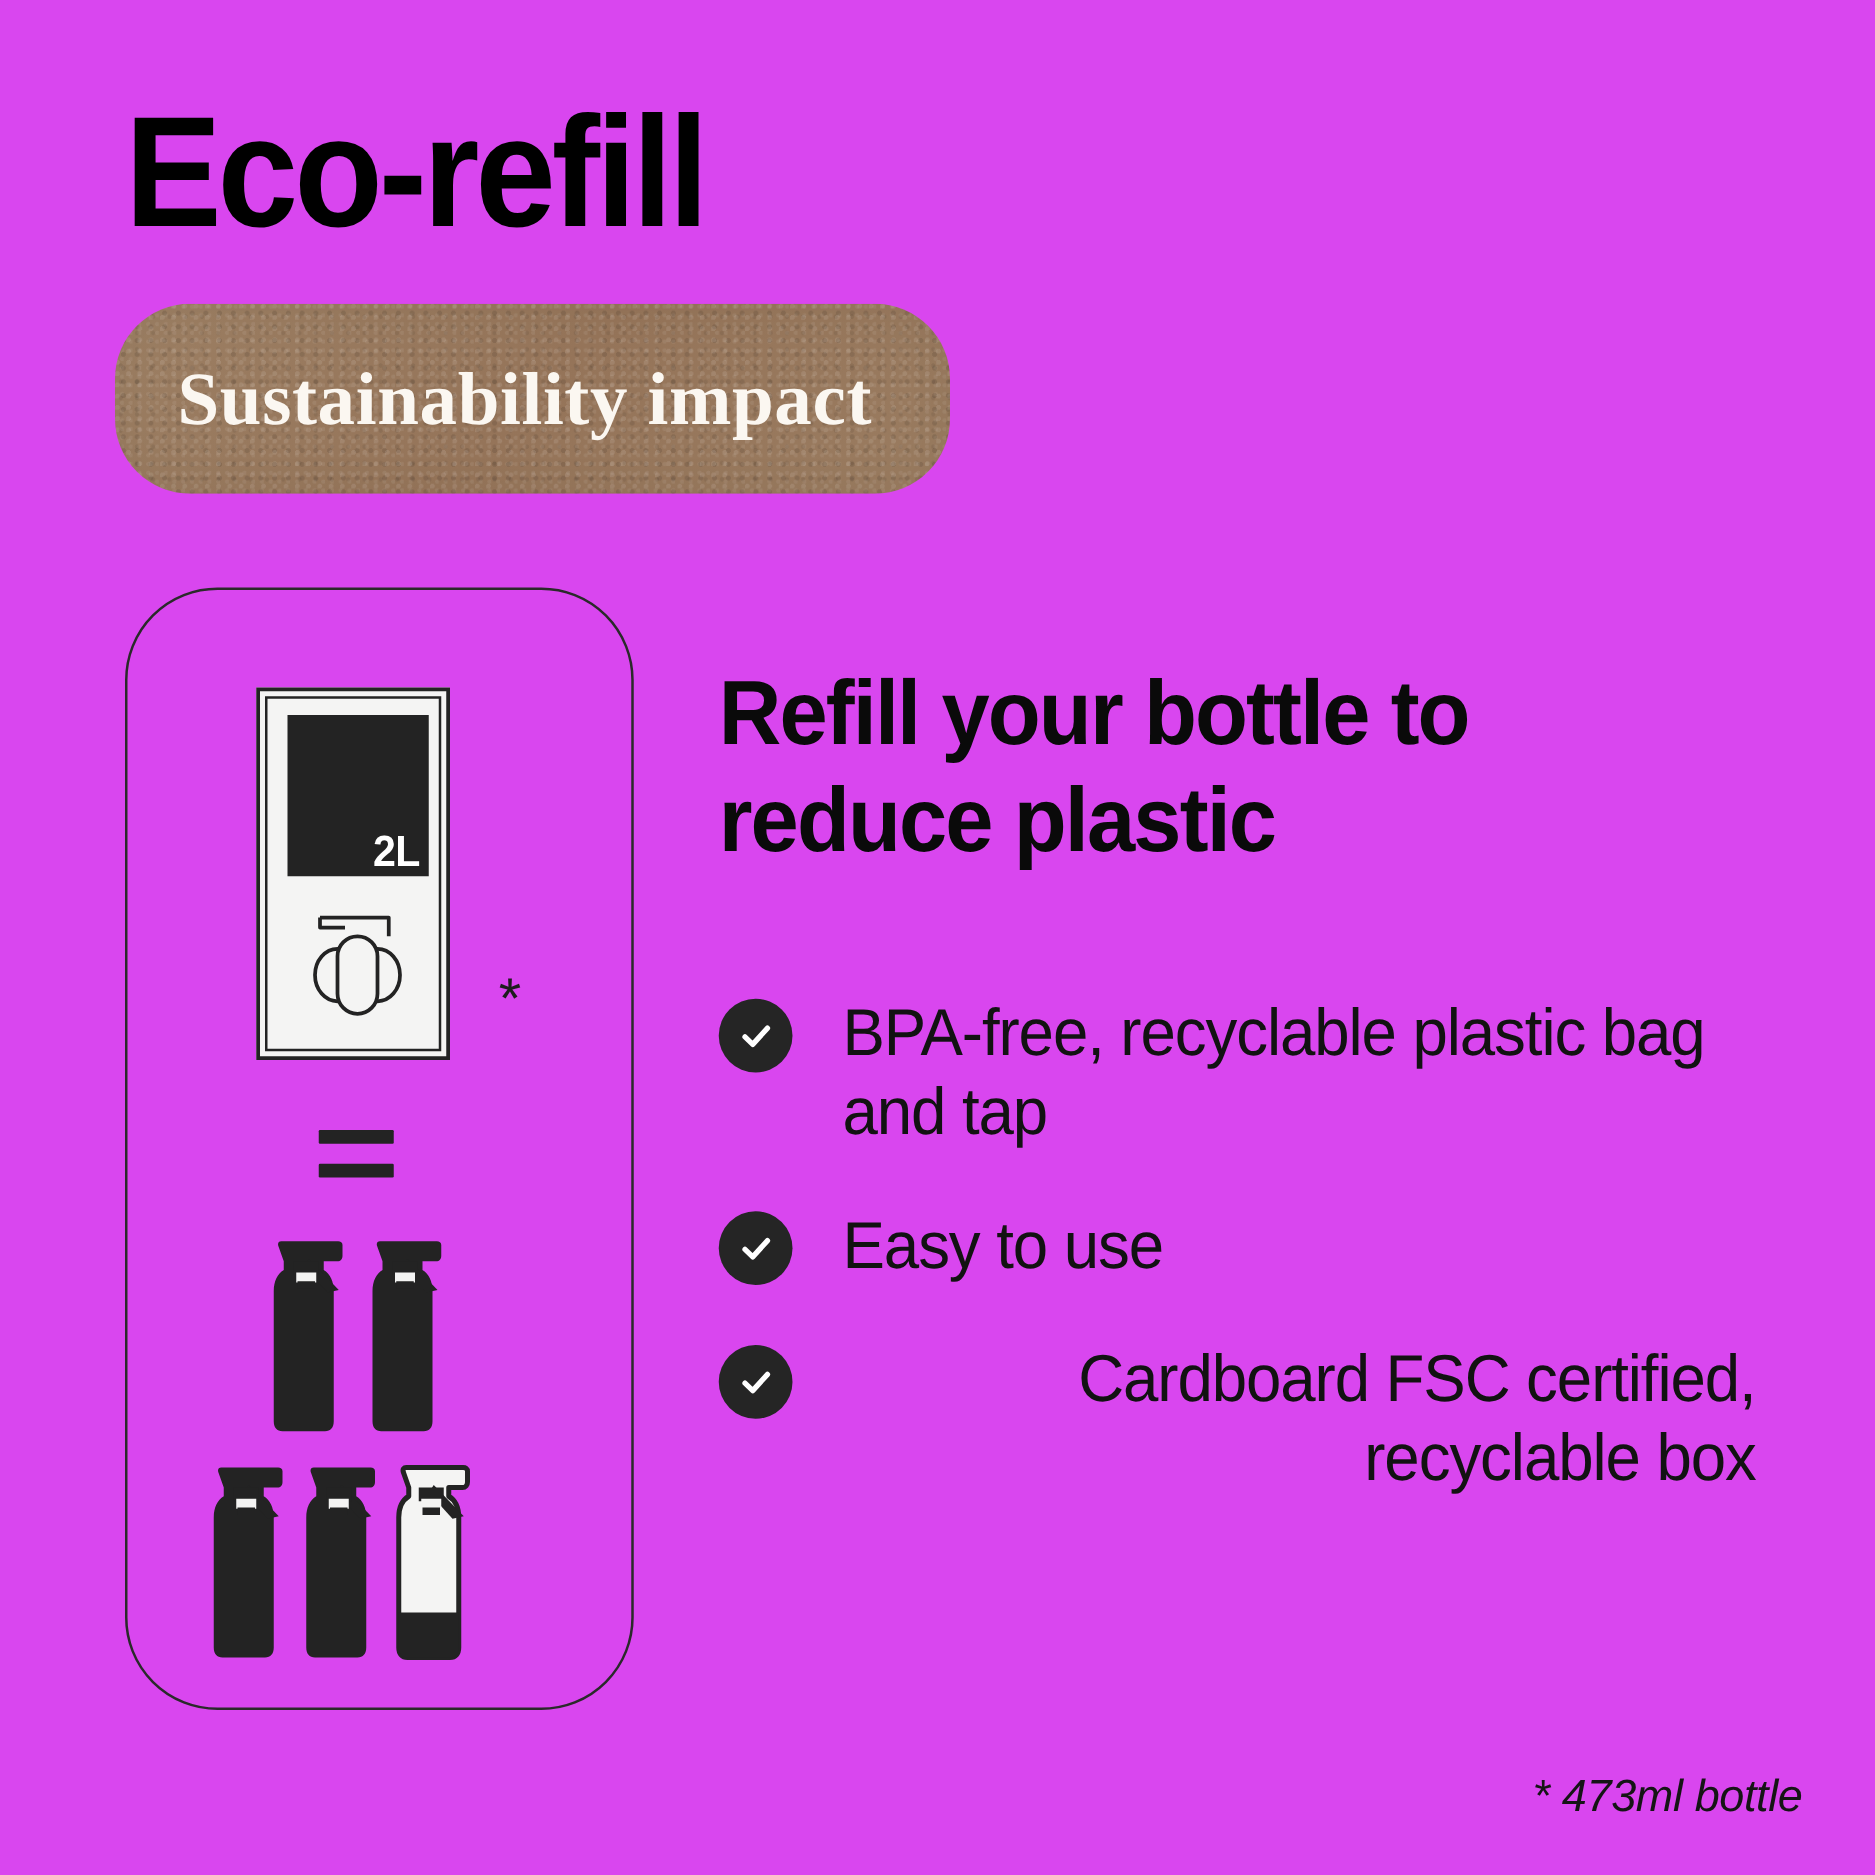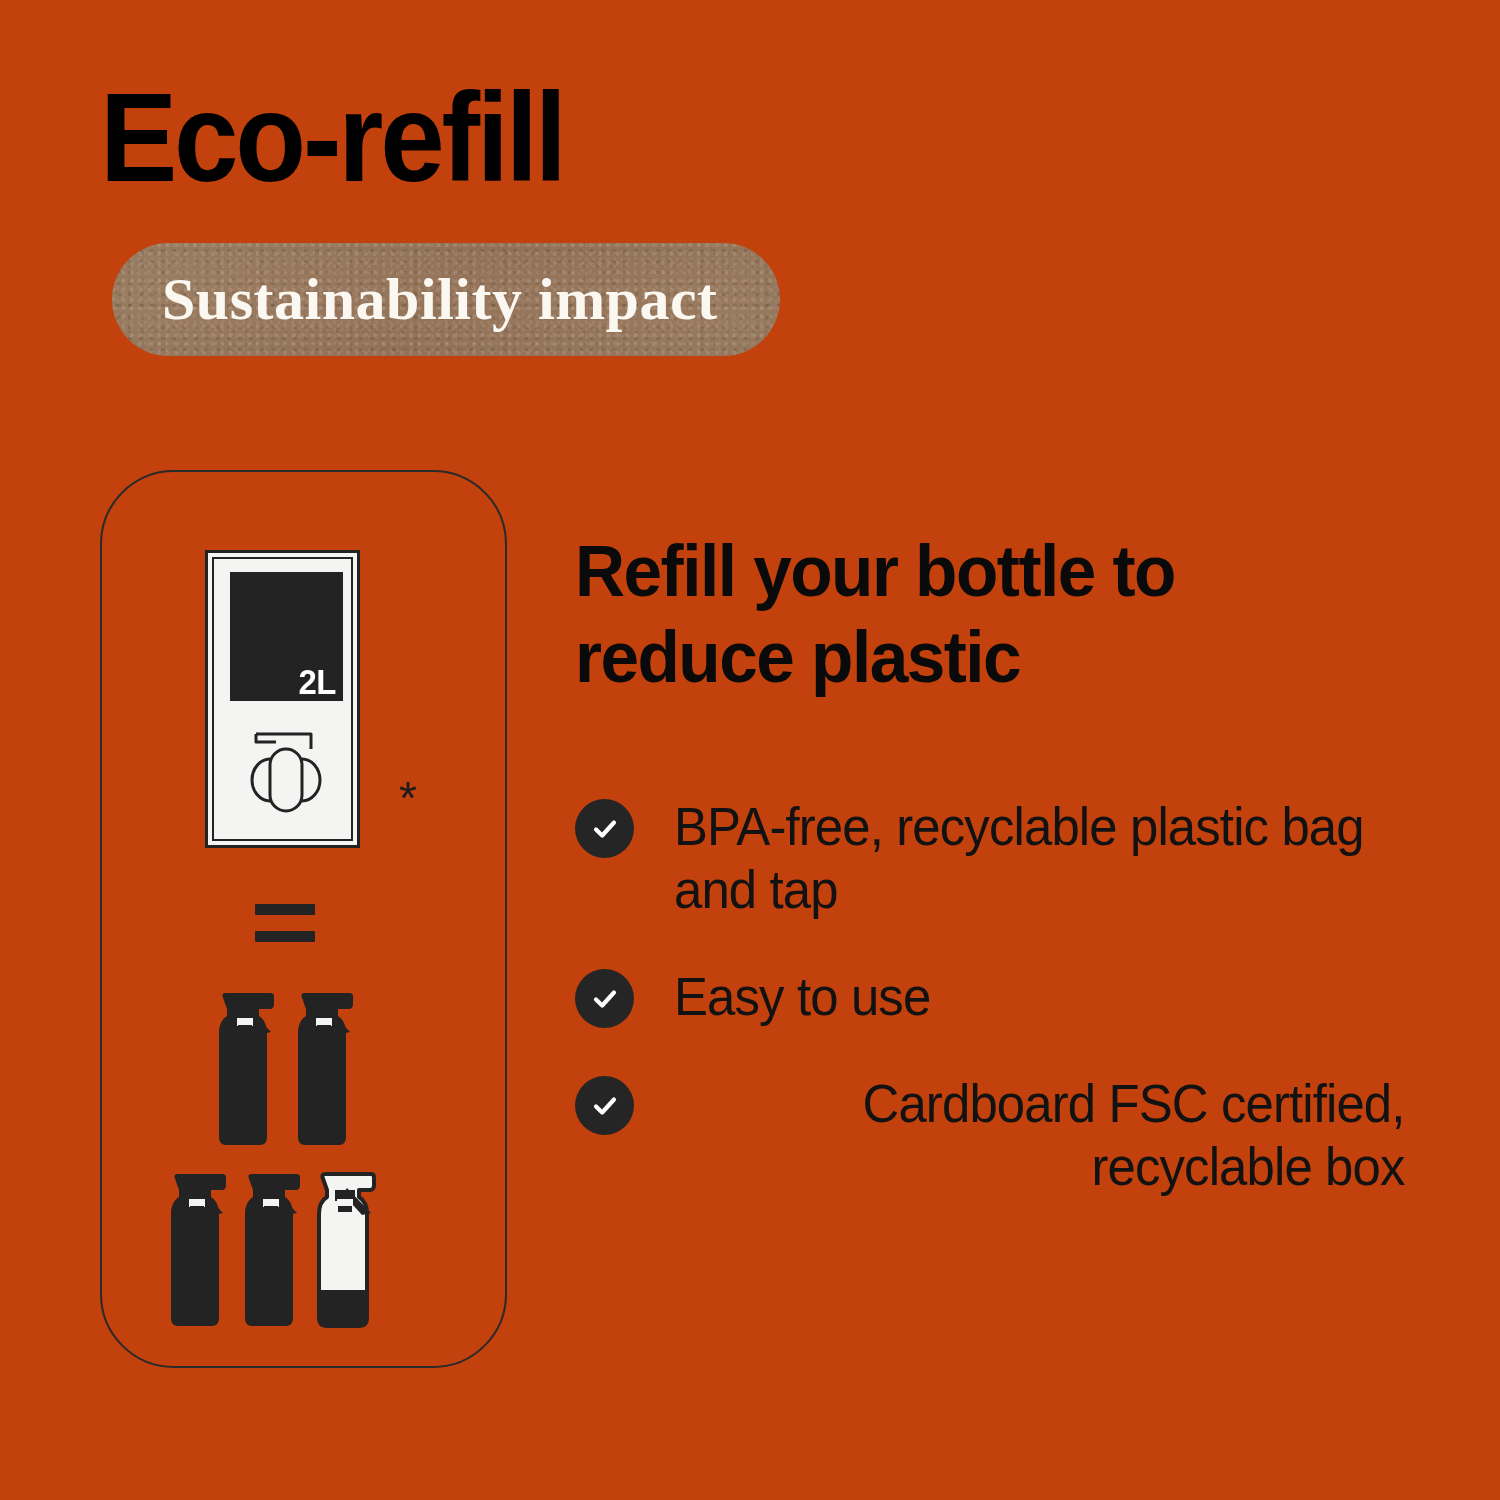--- a/index.html
+++ b/index.html
@@ -11,45 +11,45 @@
     height: 1500px;
     background: #f4f4f3;
     font-family: "Liberation Sans", sans-serif;
     overflow: hidden;
     position: relative;
     -webkit-font-smoothing: antialiased;
   }
   #page {
     position: absolute;
     inset: 0;
-    background: #c2410c;
+    background: #d946ef;
   }
 
   
   .page-title {
     position: absolute;
     left: 100px;
     top: 72px;
     font-size: 126px;
     font-weight: 700;
     letter-spacing: -3.5px;
     color: #000000;
     line-height: 1.05;
     white-space: nowrap;
     transform: scaleX(0.92);
     transform-origin: left top;
   }
 
   
   .badge {
     position: absolute;
-    left: 112px;
+    left: 92px;
     top: 243px;
     width: 668px;
-    height: 113px;
+    height: 152px;
     border-radius: 60px;
     background:
       radial-gradient(circle at 18% 22%, rgba(255,255,255,0.10) 0 2px, transparent 2px),
       radial-gradient(circle at 62% 68%, rgba(0,0,0,0.10) 0 2px, transparent 2px),
       radial-gradient(circle at 82% 32%, rgba(255,255,255,0.07) 0 1.5px, transparent 2px),
       radial-gradient(circle at 35% 80%, rgba(0,0,0,0.07) 0 1.5px, transparent 2px),
       linear-gradient(135deg, #9c7f63 0%, #957459 50%, #9a7c60 100%);
     background-size: 9px 9px, 11px 11px, 7px 7px, 13px 13px, 100% 100%;
     display: flex;
     align-items: center;
@@ -351,14 +351,15 @@
       <span class="check-badge">
         <svg width="32" height="32" viewBox="0 0 32 32">
           <path d="M7 16.5 L13.2 22.5 L25 9.5" fill="none" stroke="#ffffff" stroke-width="4.2" stroke-linecap="round" stroke-linejoin="round"></path>
         </svg>
       </span>
       <span class="feature-text">Cardboard FSC certified, recyclable box</span>
     </div>
 
   </div>
 
+  <div class="footnote">* 473ml bottle</div>
 
 </div>
 
 </body></html>

